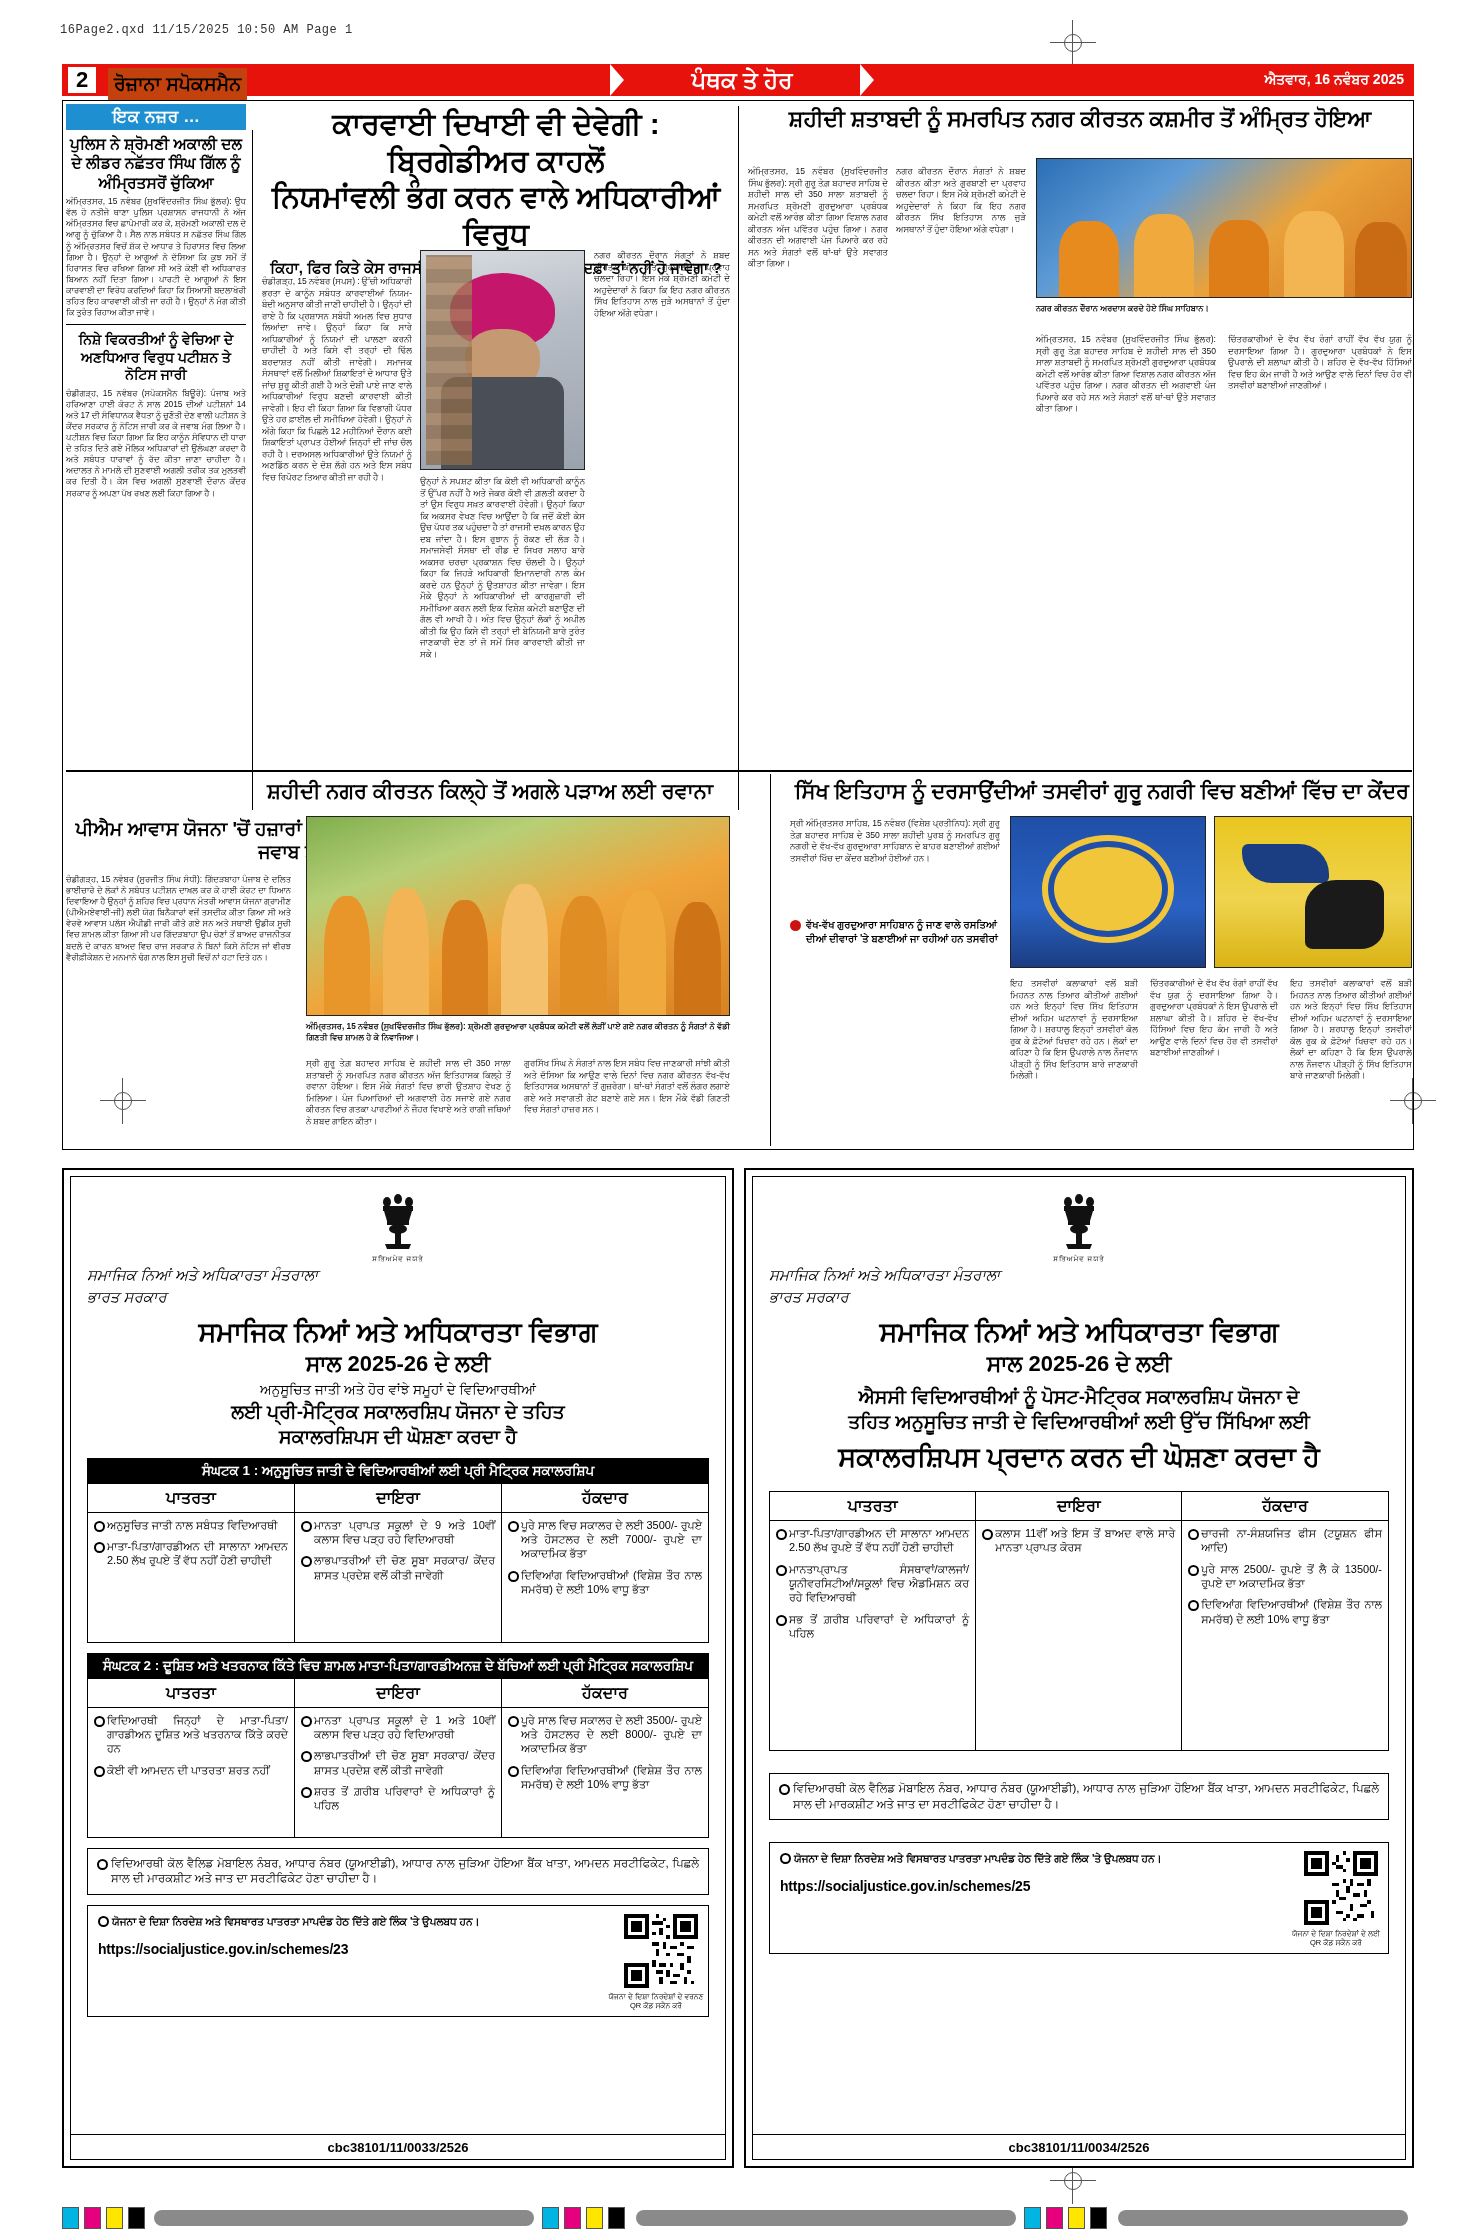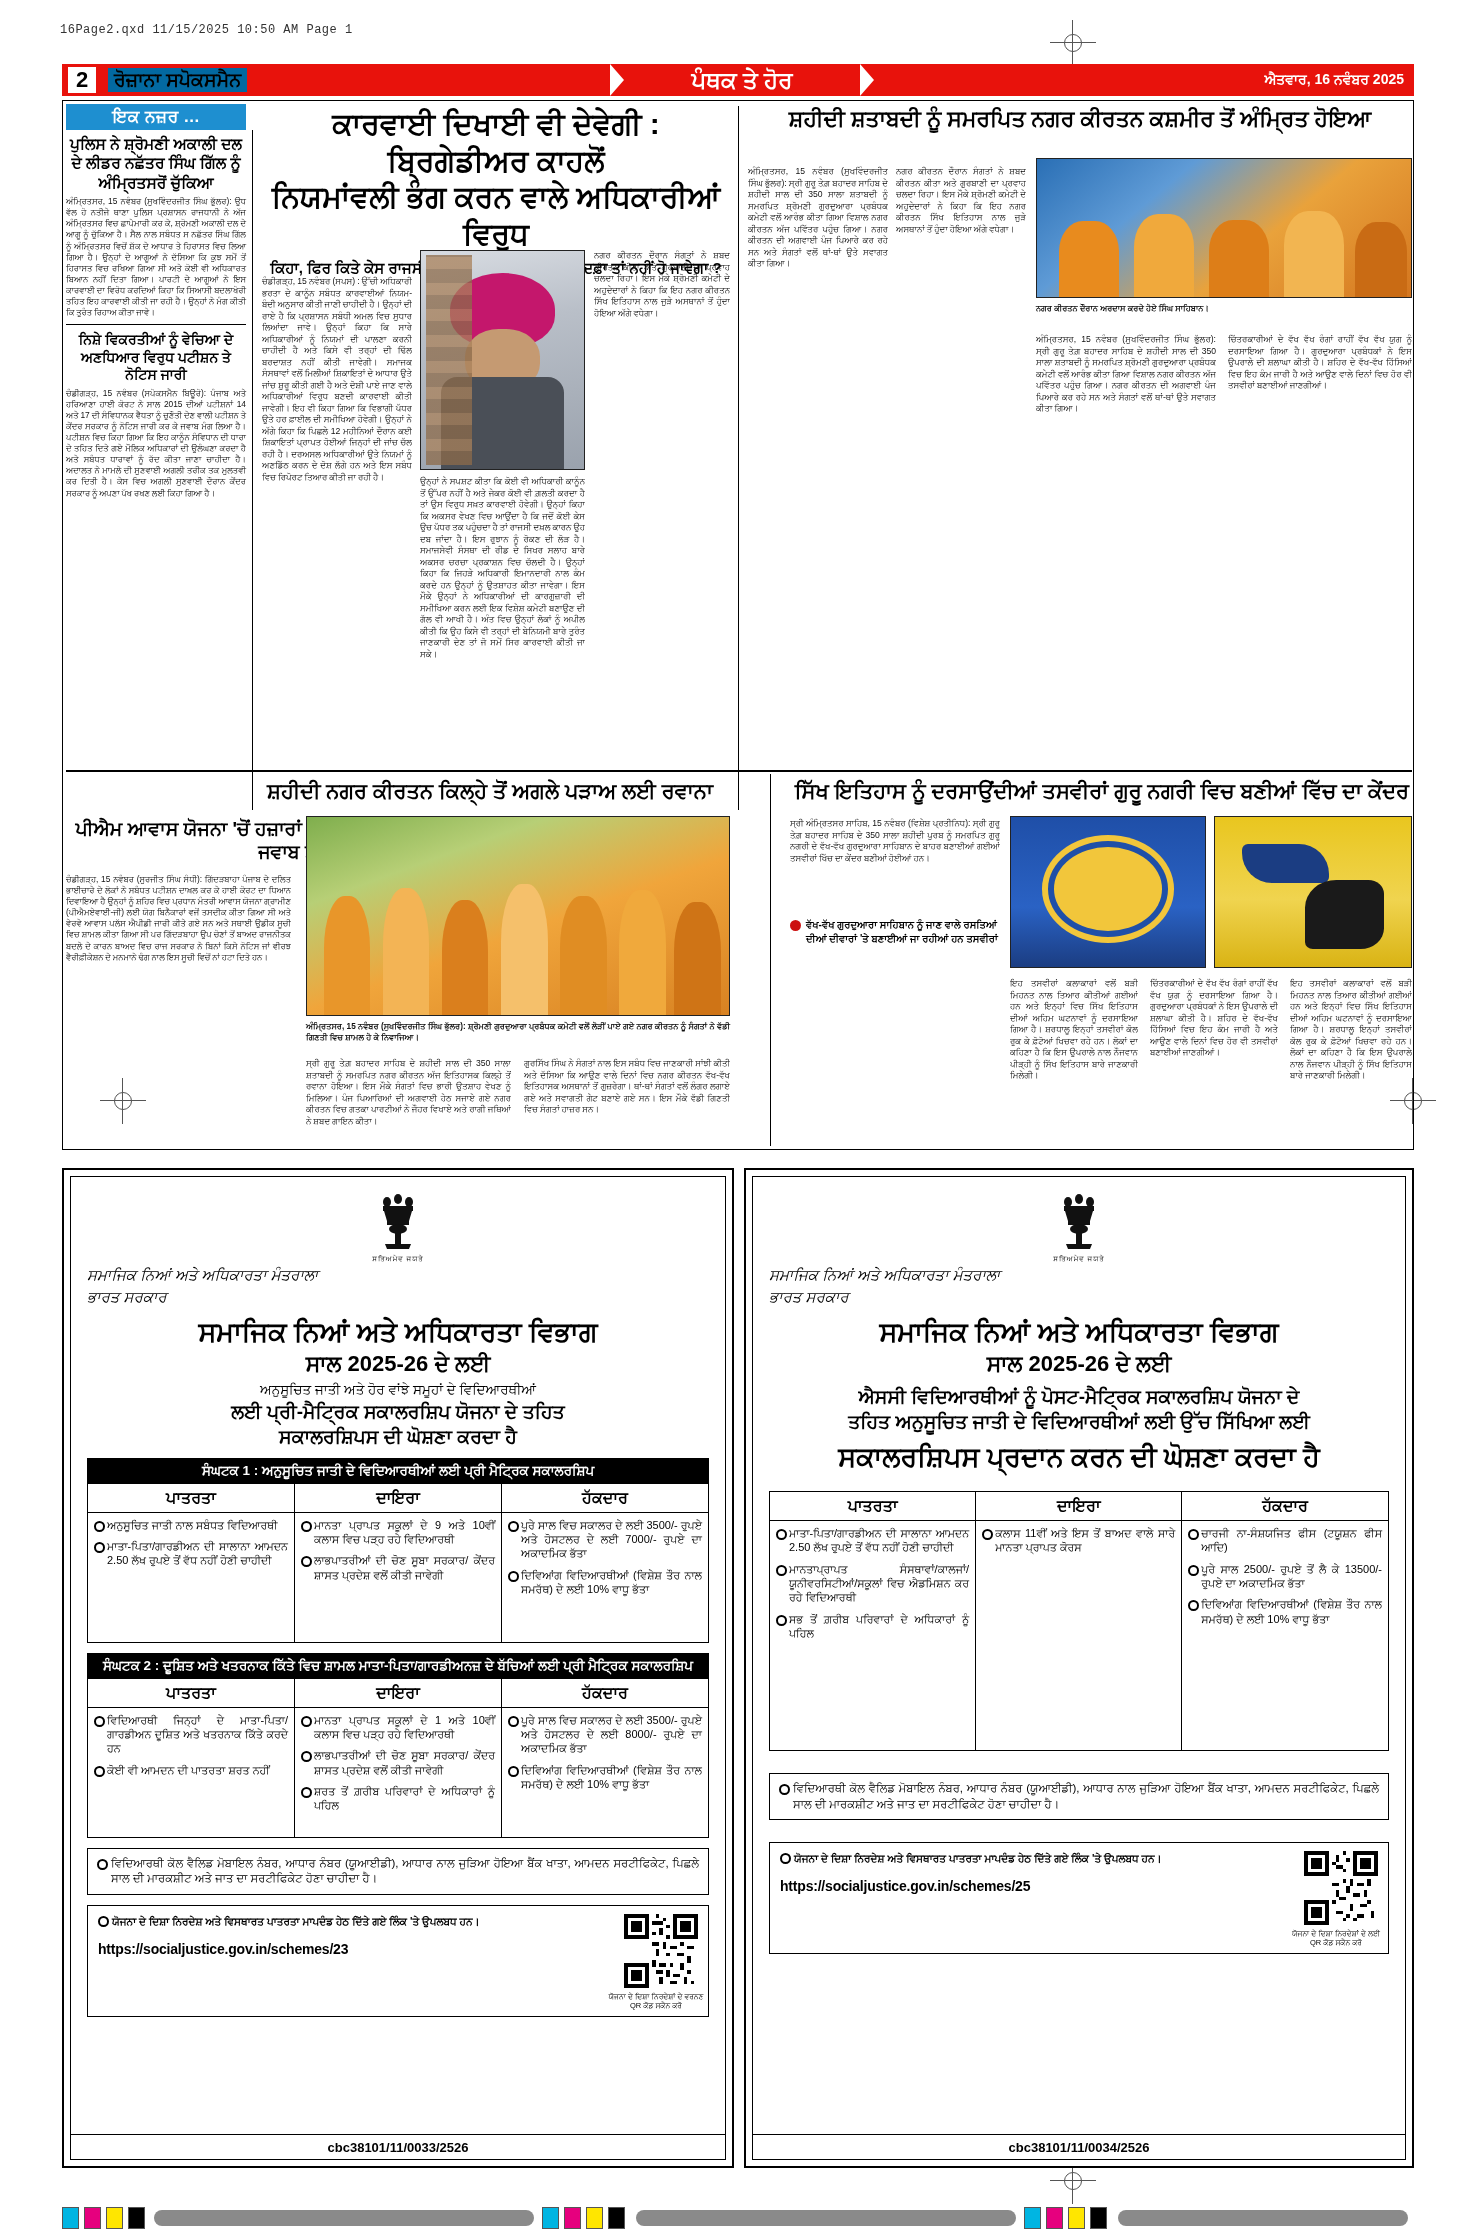--- a/index.html
+++ b/index.html
@@ -29,22 +29,22 @@
     position:absolute; left:62px; top:46px; width:1352px; height:32px;
     background:#e8120c;
   }
   .masthead .pagenum {
     position:absolute; left:6px; top:3px; width:28px; height:26px;
     background:#fff; color:#000; font-weight:bold; font-size:22px;
     display:flex; align-items:center; justify-content:center;
   }
   .masthead .paper-name {
     position:absolute; left:46px; top:4px; height:24px;
-    background:#0369a1; color:#000; font-weight:bold; font-size:19px;
-    padding:8px 6px; display:flex; align-items:center;
+    background:#c2410c; color:#000; font-weight:bold; font-size:19px;
+    padding:16px 6px; display:flex; align-items:center;
     font-family:"Liberation Sans", sans-serif;
   }
   .masthead .section-title {
     position:absolute; left:560px; top:0px; width:240px; height:32px;
     color:#fff; font-weight:bold; font-size:23px;
     display:flex; align-items:center; justify-content:center;
   }
   .masthead .chev { position:absolute; top:0; width:0; height:0;
     border-top:16px solid transparent; border-bottom:16px solid transparent; }
   .masthead .chev-l { left:548px; border-left:14px solid #fff; }

